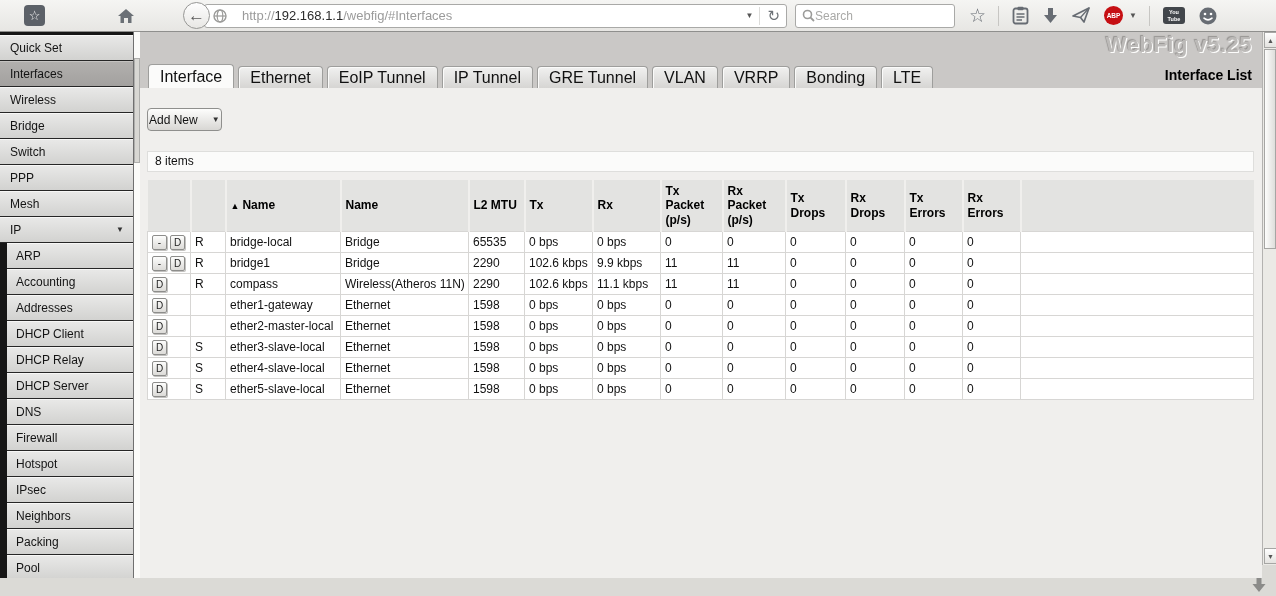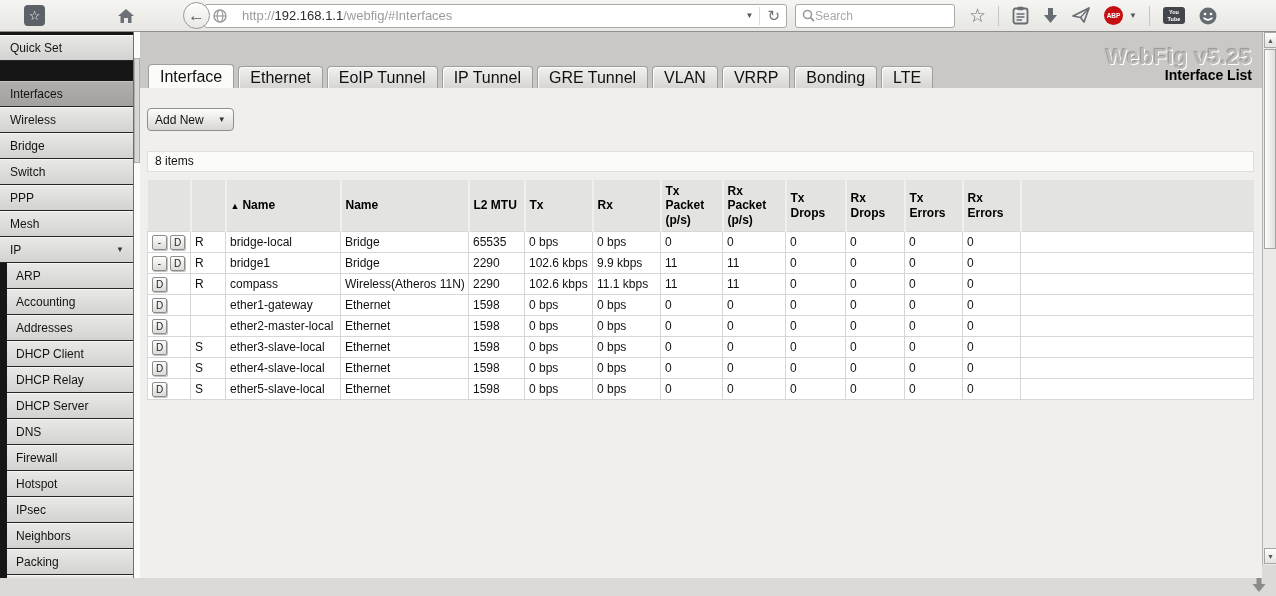--- a/index.html
+++ b/index.html
@@ -60,46 +60,46 @@
   
   .sidebar{ width:133px; background:#161616; padding-top:3px; overflow:hidden; flex:none; }
   .side-item{
     height:26px; line-height:20px; font-size:12px; color:#141414;
     padding-left:10px; border-bottom:1px solid #262626;
     background:linear-gradient(#e9e9e8,#d2d2d0);
     box-shadow:inset 0 1px 0 #f7f7f6; cursor:pointer;
     display:flex; align-items:center;
   }
   .side-item.child{ margin-left:7px; padding-left:9px; }
-  .side-item.selected{ background:linear-gradient(#b2b0ae,#a3a19f); box-shadow:inset 0 1px 0 #c5c3c1;margin-top:20px; }
+  .side-item.selected{ background:linear-gradient(#b2b0ae,#a3a19f); box-shadow:inset 0 1px 0 #c5c3c1; }
   .side-item .expand{ margin-left:auto; margin-right:9px; font-size:8px; color:#333; }
   .sidebar-scroll{ width:7px; background:#fbfbf9; border-left:1px solid #707070; flex:none; position:relative; }
   .sidebar-scroll .thumb{ position:absolute; top:26px; left:0; width:6px; height:105px; background:#d8d7d3; border:1px solid #aeaeac; }
 
   
   .main{ flex:1; position:relative; overflow:hidden; }
   .top-band{ height:56px; background:#cac8c6; position:relative; }
   .brand{
-    position:absolute; top:12px; right:10px; font-size:22px; font-weight:bold;
+    position:absolute; top:0; right:10px; font-size:22px; font-weight:bold;
     color:#bcbab8; letter-spacing:.5px;
     text-shadow:1px 1px 0 #fdfdfc, -1px -1px 1px #979593;
   }
   .page-title{ position:absolute; bottom:5px; right:10px; font-size:14px; font-weight:bold; color:#000; }
   .tab-bar{ position:absolute; bottom:0; left:8px; display:flex; gap:4px; align-items:flex-end; }
   .tab{
     height:22px; line-height:21px; padding:0 11px; font-size:16px; color:#111;
     background:linear-gradient(#f1f1f0,#d6d5d3);
     border:1px solid #9e9e9c; border-bottom:none; border-radius:4px 4px 0 0;
     box-shadow:inset 1px 1px 0 #fbfbfa; cursor:pointer; white-space:nowrap;
   }
   .tab.active{ background:#fbfbfa; height:24px; line-height:23px; }
 
   .content{ padding-left:7px; width:1114px; }
   .add-new{
-    margin-top:20px; height:23px; padding:0 7px; font-size:12px; color:#111;
+    margin-top:20px; height:23px; padding:0 1px; font-size:12px; color:#111;
     border:1px solid #8f8f8d; border-radius:4px;
     background:linear-gradient(#fdfdfc,#d8d7d4);
     display:inline-flex; align-items:center; gap:14px; cursor:pointer;
   }
   .add-new .dd{ font-size:8px; color:#333; }
   .items-bar{
     margin-top:20px; width:1107px; height:21px; line-height:19px;
     background:#fbfbfa; border:1px solid #dededc; font-size:12px; padding-left:7px; color:#111;
   }
   table.iface{ margin-top:8px; width:1107px; border-collapse:collapse; table-layout:fixed; }

